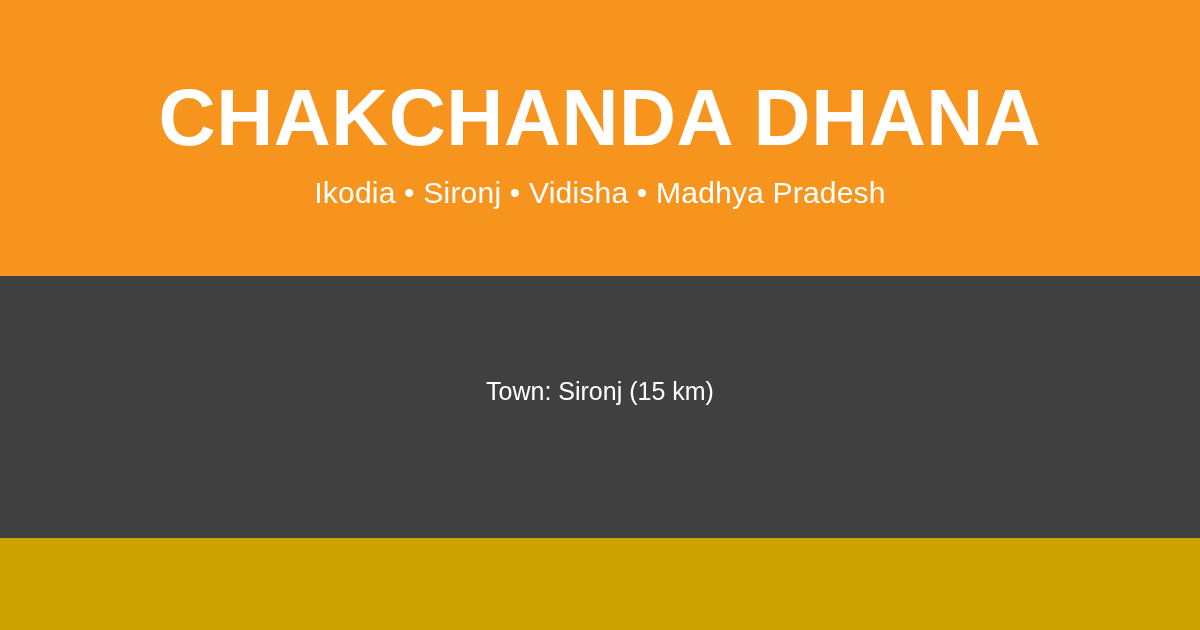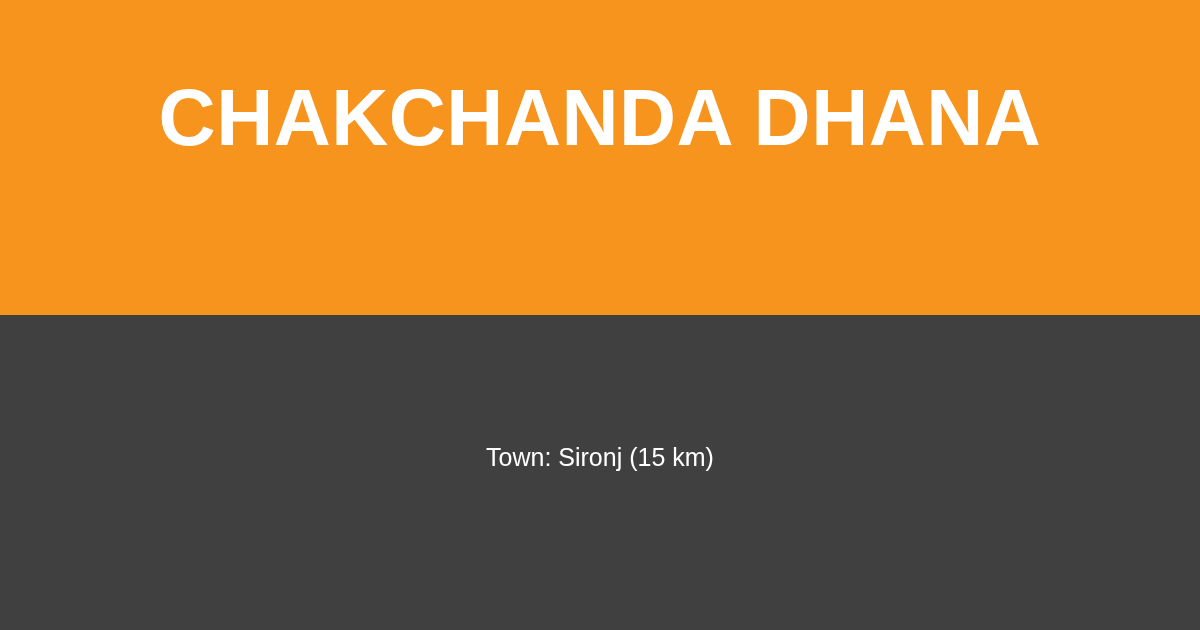--- a/index.html
+++ b/index.html
@@ -10,21 +10,21 @@
   body {
     width: 1200px;
     height: 630px;
     overflow: hidden;
     font-family: "Liberation Sans", sans-serif;
     background: #cca300;
   }
   .card {
     position: relative;
     width: 1200px;
-    height: 630px;
+    height: 538px;
     display: flex;
     flex-direction: column;
   }
 
   
   .hero {
     position: relative;
     width: 100%;
     height: 315px;
     background: #f7941e;
@@ -98,20 +98,21 @@
     white-space: nowrap;
   }
 </style>
 </head>
 <body>
 
 <div class="card">
 
   <header class="hero">
     <h1 class="hero-title">CHAKCHANDA DHANA</h1>
+    <p class="hero-subtitle">Ikodia • Sironj • Vidisha • Madhya Pradesh</p>
   </header>
 
   <section class="body-band">
     <p class="body-info">Town: Sironj (15 km)</p>
 
   </section>
 
 </div>
 
 </body></html>

